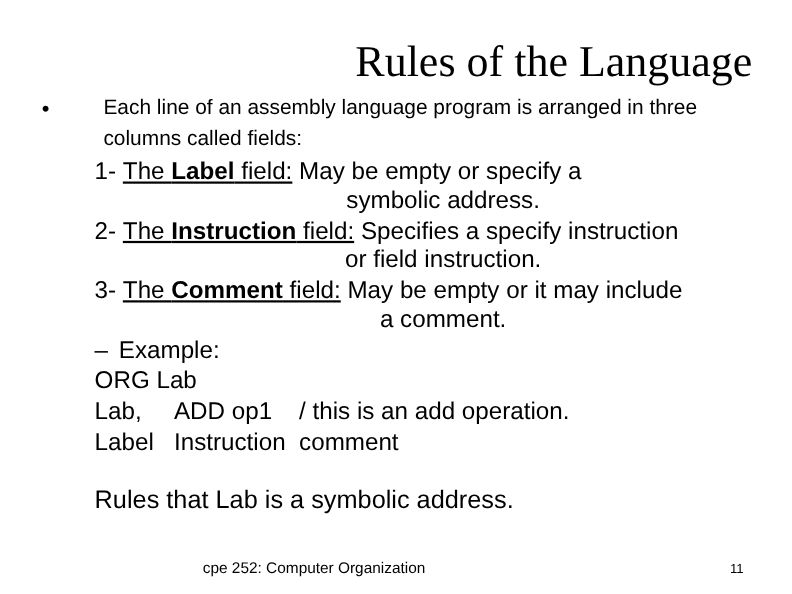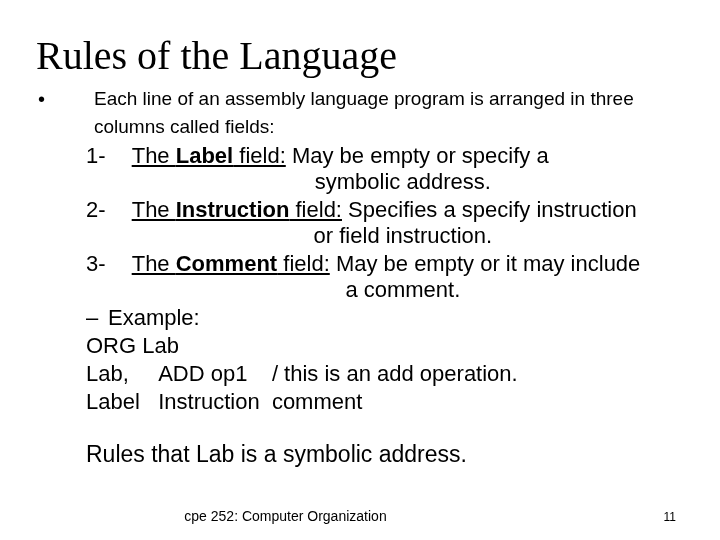--- a/index.html
+++ b/index.html
@@ -15,21 +15,21 @@
   .slide {
     width: 720px;
     height: 540px;
     position: relative;
     box-sizing: border-box;
     padding: 28px 36px 0 36px;
   }
   .title {
     font-family: "Times New Roman", Times, serif;
     font-size: 40px;
-    text-align: left;
+    text-align: right;
     margin: 4px 0 6px 0;
     font-weight: normal;
   }
   .bullet-row {
     display: flex;
     align-items: flex-start;
     margin-bottom: 2px;
   }
   .bullet-dot {
     width: 24px;
@@ -59,21 +59,21 @@
     white-space: pre;
   }
   .sub-body {
     flex: 1 1 auto;
   }
   .sub-body .wrap {
     display: block;
     padding-left: 20px;
     text-align: center;
   }
-  .u { text-decoration: underline; margin-left: 20px; }
+  .u { text-decoration: underline; }
   .b { font-weight: bold; }
   .dash-row {
     display: flex;
     margin-top: 2px;
   }
   .dash {
     flex: 0 0 22px;
   }
   .code-line {
     margin-top: 2px;

